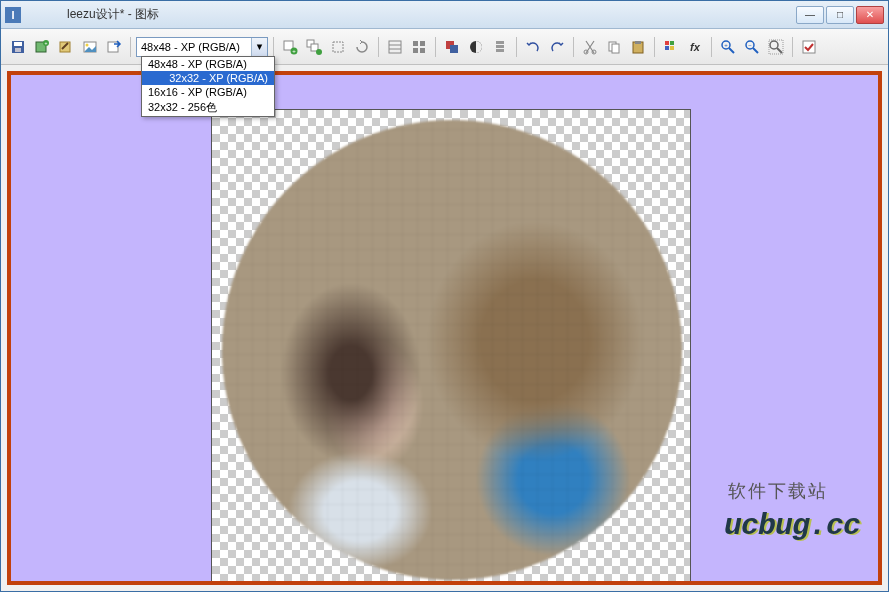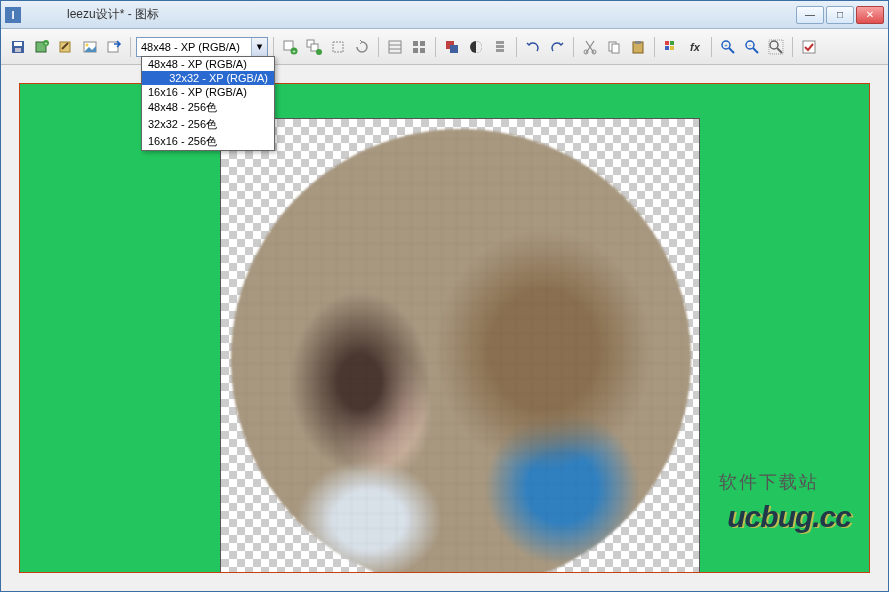--- a/index.html
+++ b/index.html
@@ -88,23 +88,23 @@
   padding: 1px 6px;
   cursor: pointer;
   white-space: nowrap;
 }
 .dropdown-list .opt.sel {
   background: #2a6ad0; color: white; text-align: right;
 }
 
 .canvas-area {
   flex: 1;
-  background: #22c55e;
-  border: 1px solid #c2410c;
-  margin: 18px;
+  background: #c4b5fd;
+  border: 4px solid #c2410c;
+  margin: 6px;
   overflow: hidden;
   position: relative;
 }
 .canvas-inner {
   position: absolute;
   left: 200px; top: 34px;
   width: 480px; height: 480px;
   background-image:
     linear-gradient(45deg,#ccc 25%,transparent 25%),
     linear-gradient(-45deg,#ccc 25%,transparent 25%),
@@ -145,21 +145,21 @@
 }
 
 .watermark1 {
   position: absolute; right: 50px; bottom: 78px;
   font-size: 18px; font-family: "KaiTi", cursive;
   color: #555; letter-spacing: 2px;
 }
 .watermark2 {
   position: absolute; right: 18px; bottom: 38px;
   font-size: 30px; font-weight: 800; font-style: italic;
-  font-family: Liberation Sans, sans-serif;
+  font-family: Liberation Mono, monospace;
   color: #203848;
   text-shadow: 2px 1px 0 #b8c050;
   letter-spacing: -1px;
 }
 
 svg.ico { width: 16px; height: 16px; }
 </style>
 </head>
 <body>
 
@@ -356,23 +356,21 @@
         <svg class="ico" viewBox="0 0 16 16">
           <rect x="2" y="2" width="12" height="12" fill="#fff" stroke="#888"></rect>
           <path d="M4 8 L7 11 L12 5" fill="none" stroke="#c03030" stroke-width="2"></path>
         </svg>
       </div>
 
     <div class="dropdown-list" id="dd-list">
         <div class="opt">48x48 - XP (RGB/A)</div>
         <div class="opt sel">32x32 - XP (RGB/A)</div>
         <div class="opt">16x16 - XP (RGB/A)</div>
-        <div class="opt">48x48 - 256色</div>
         <div class="opt">32x32 - 256色</div>
-        <div class="opt">16x16 - 256色</div>
       </div>
   </div>
 
   <div class="canvas-area">
     <div class="canvas-inner">
       <div class="pixelated-content">
         <div class="px-circle"></div>
       </div>
     </div>
     <div class="watermark1">软件下载站</div>

